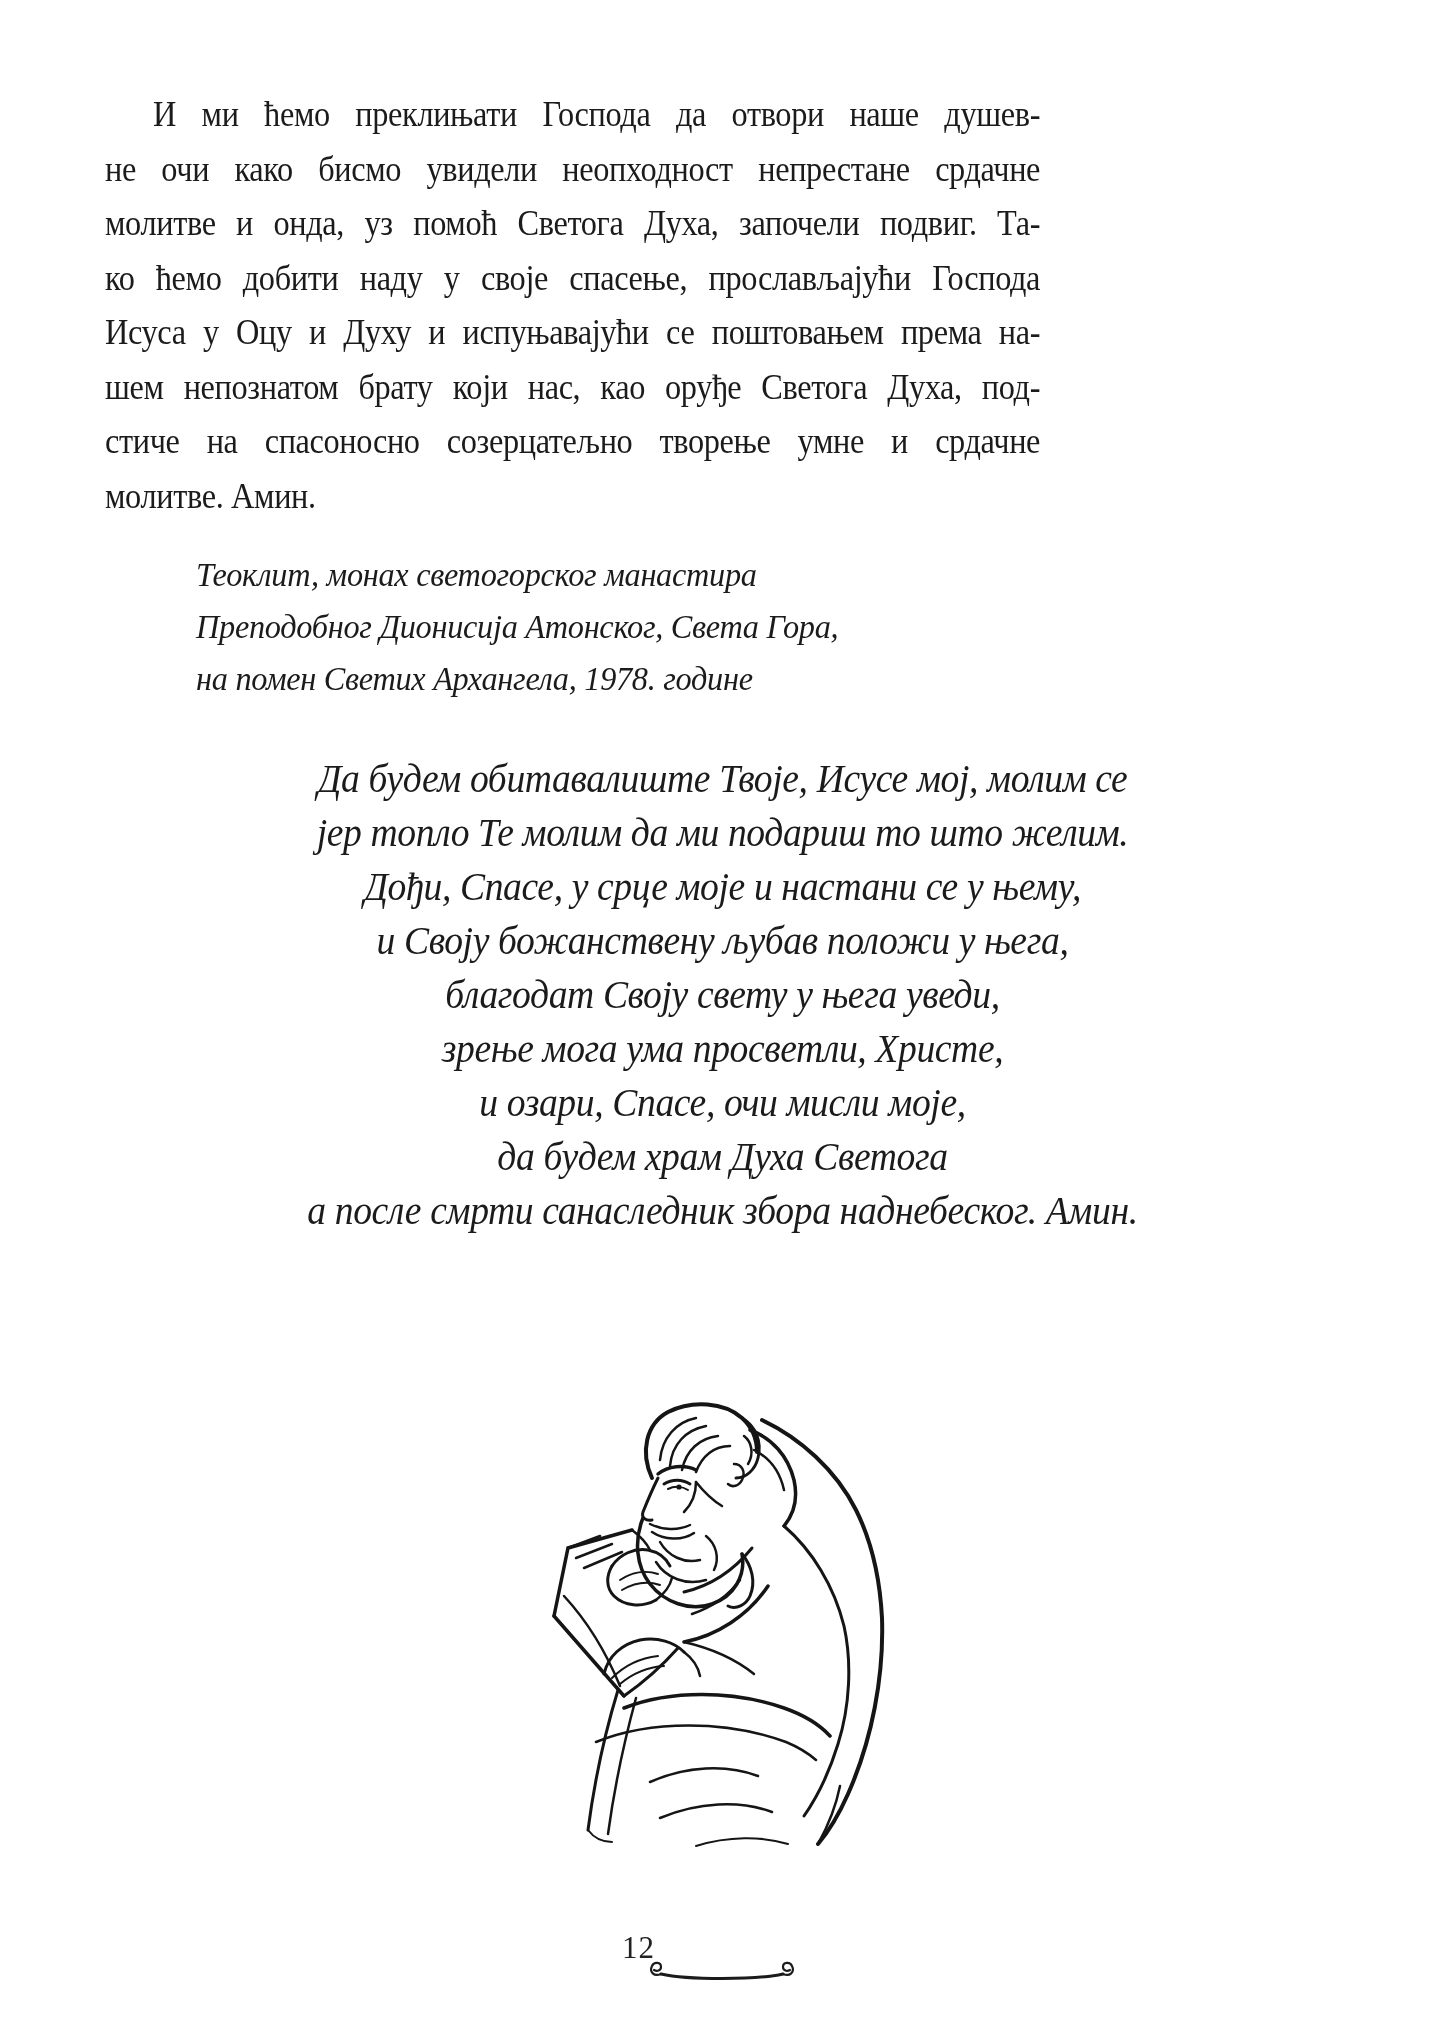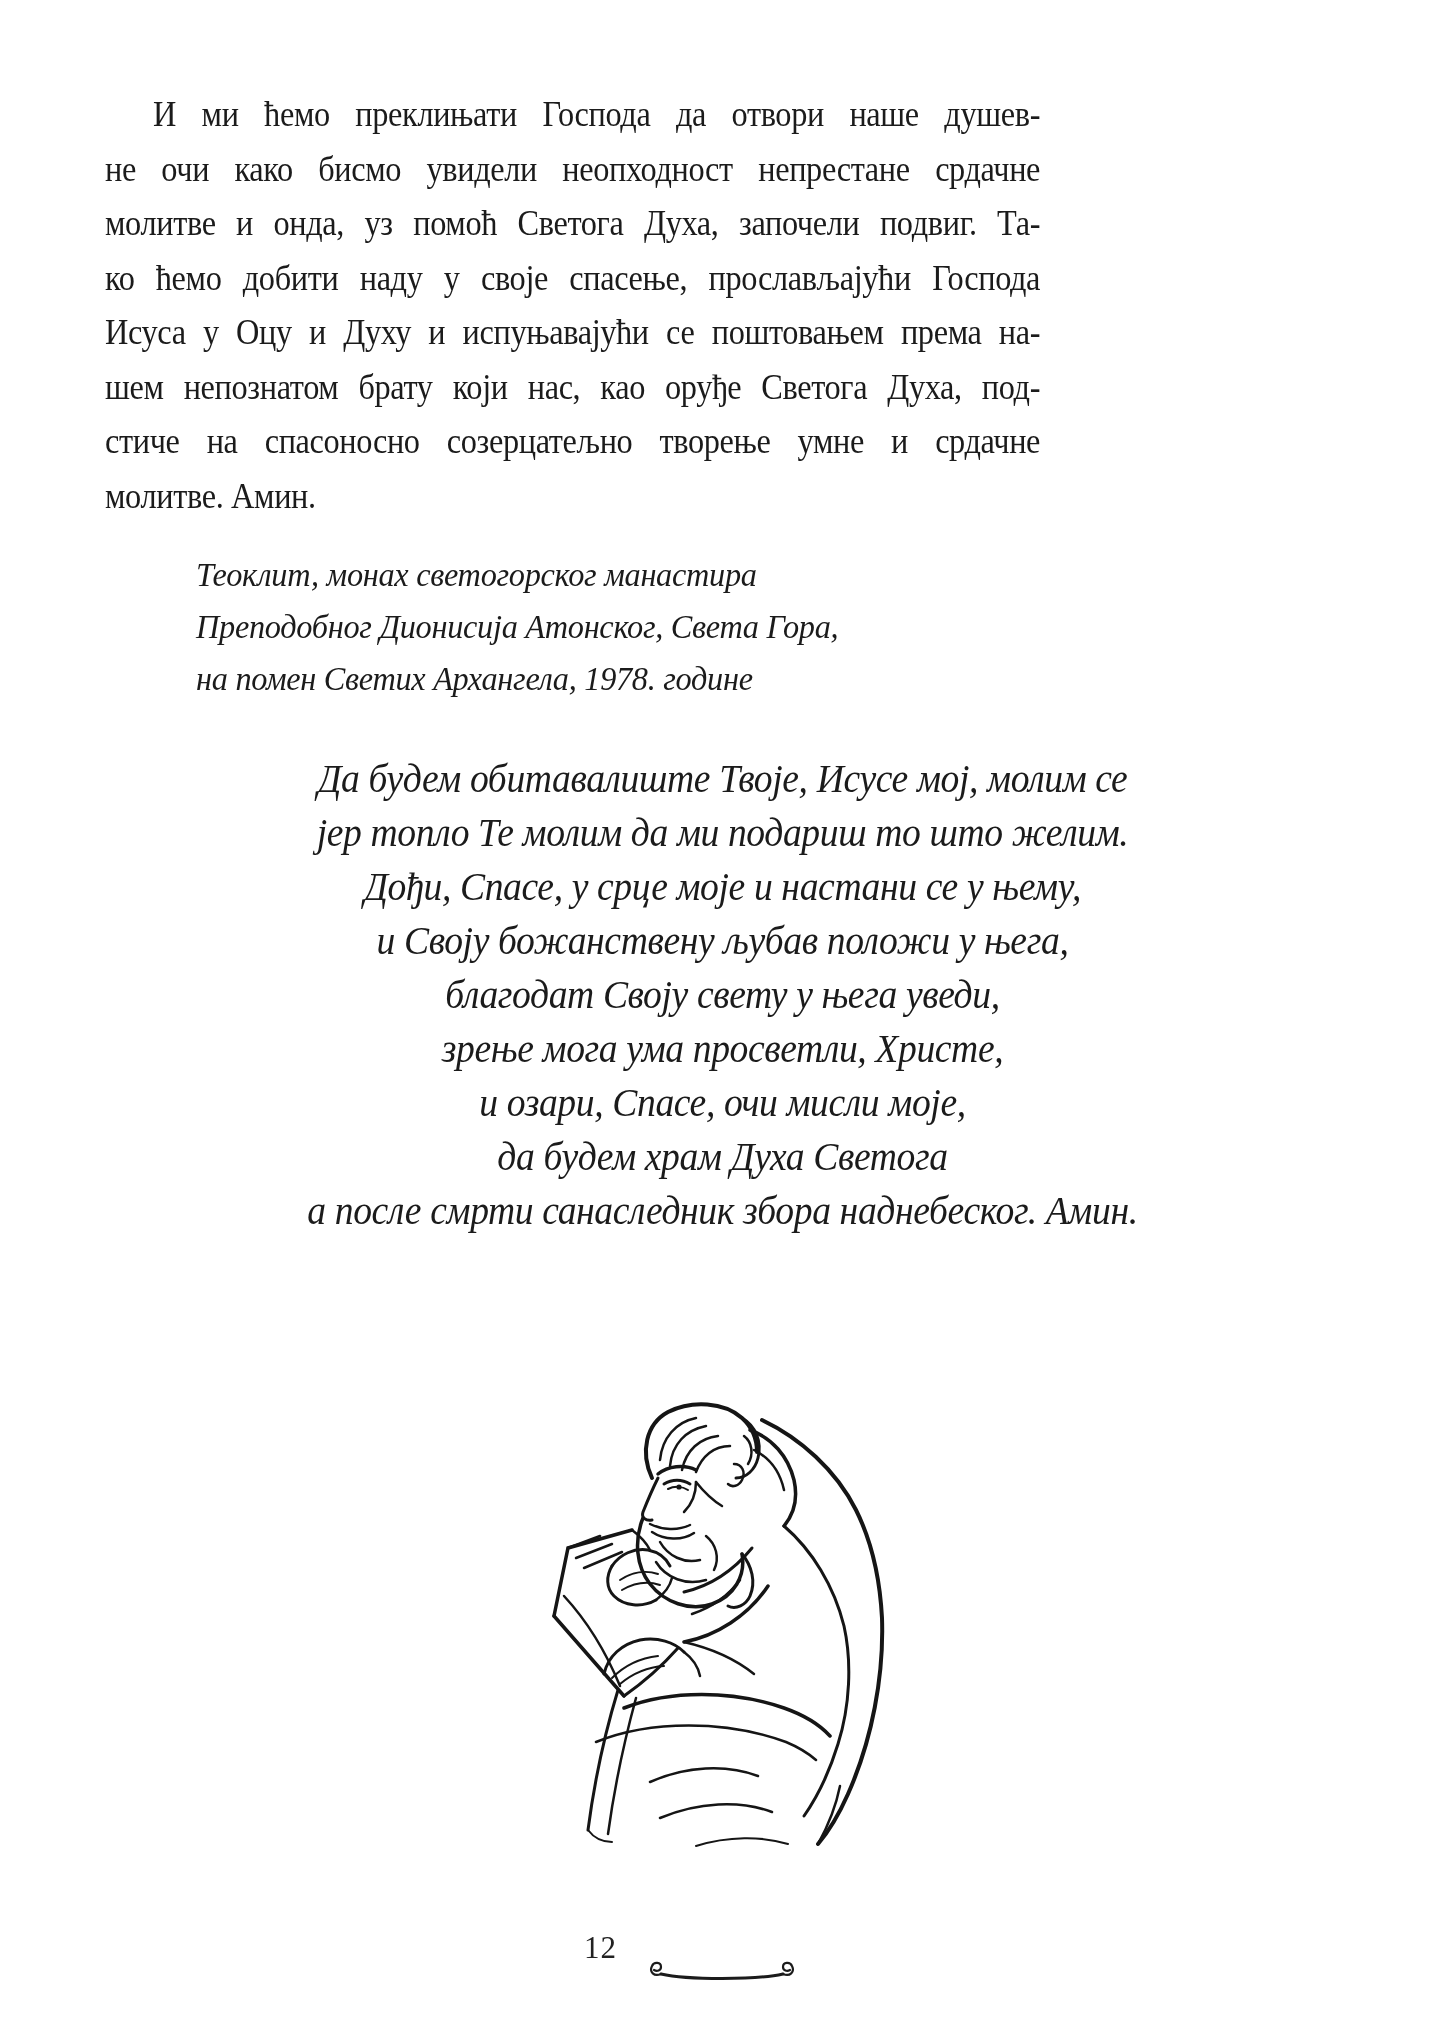--- a/index.html
+++ b/index.html
@@ -67,20 +67,21 @@
   }
 
   .page-number {
     position: absolute;
     left: 0; top: 1930px;
     width: 1201px;
     text-align: center;
     font-size: 31px;
     letter-spacing: 1px;
     color: #222222;
+    padding-left: 38px;
   }
   .flourish {
     position: absolute;
     left: 647px; top: 1956px;
     width: 150px; height: 34px;
   }
 </style>
 </head>
 <body>
 

